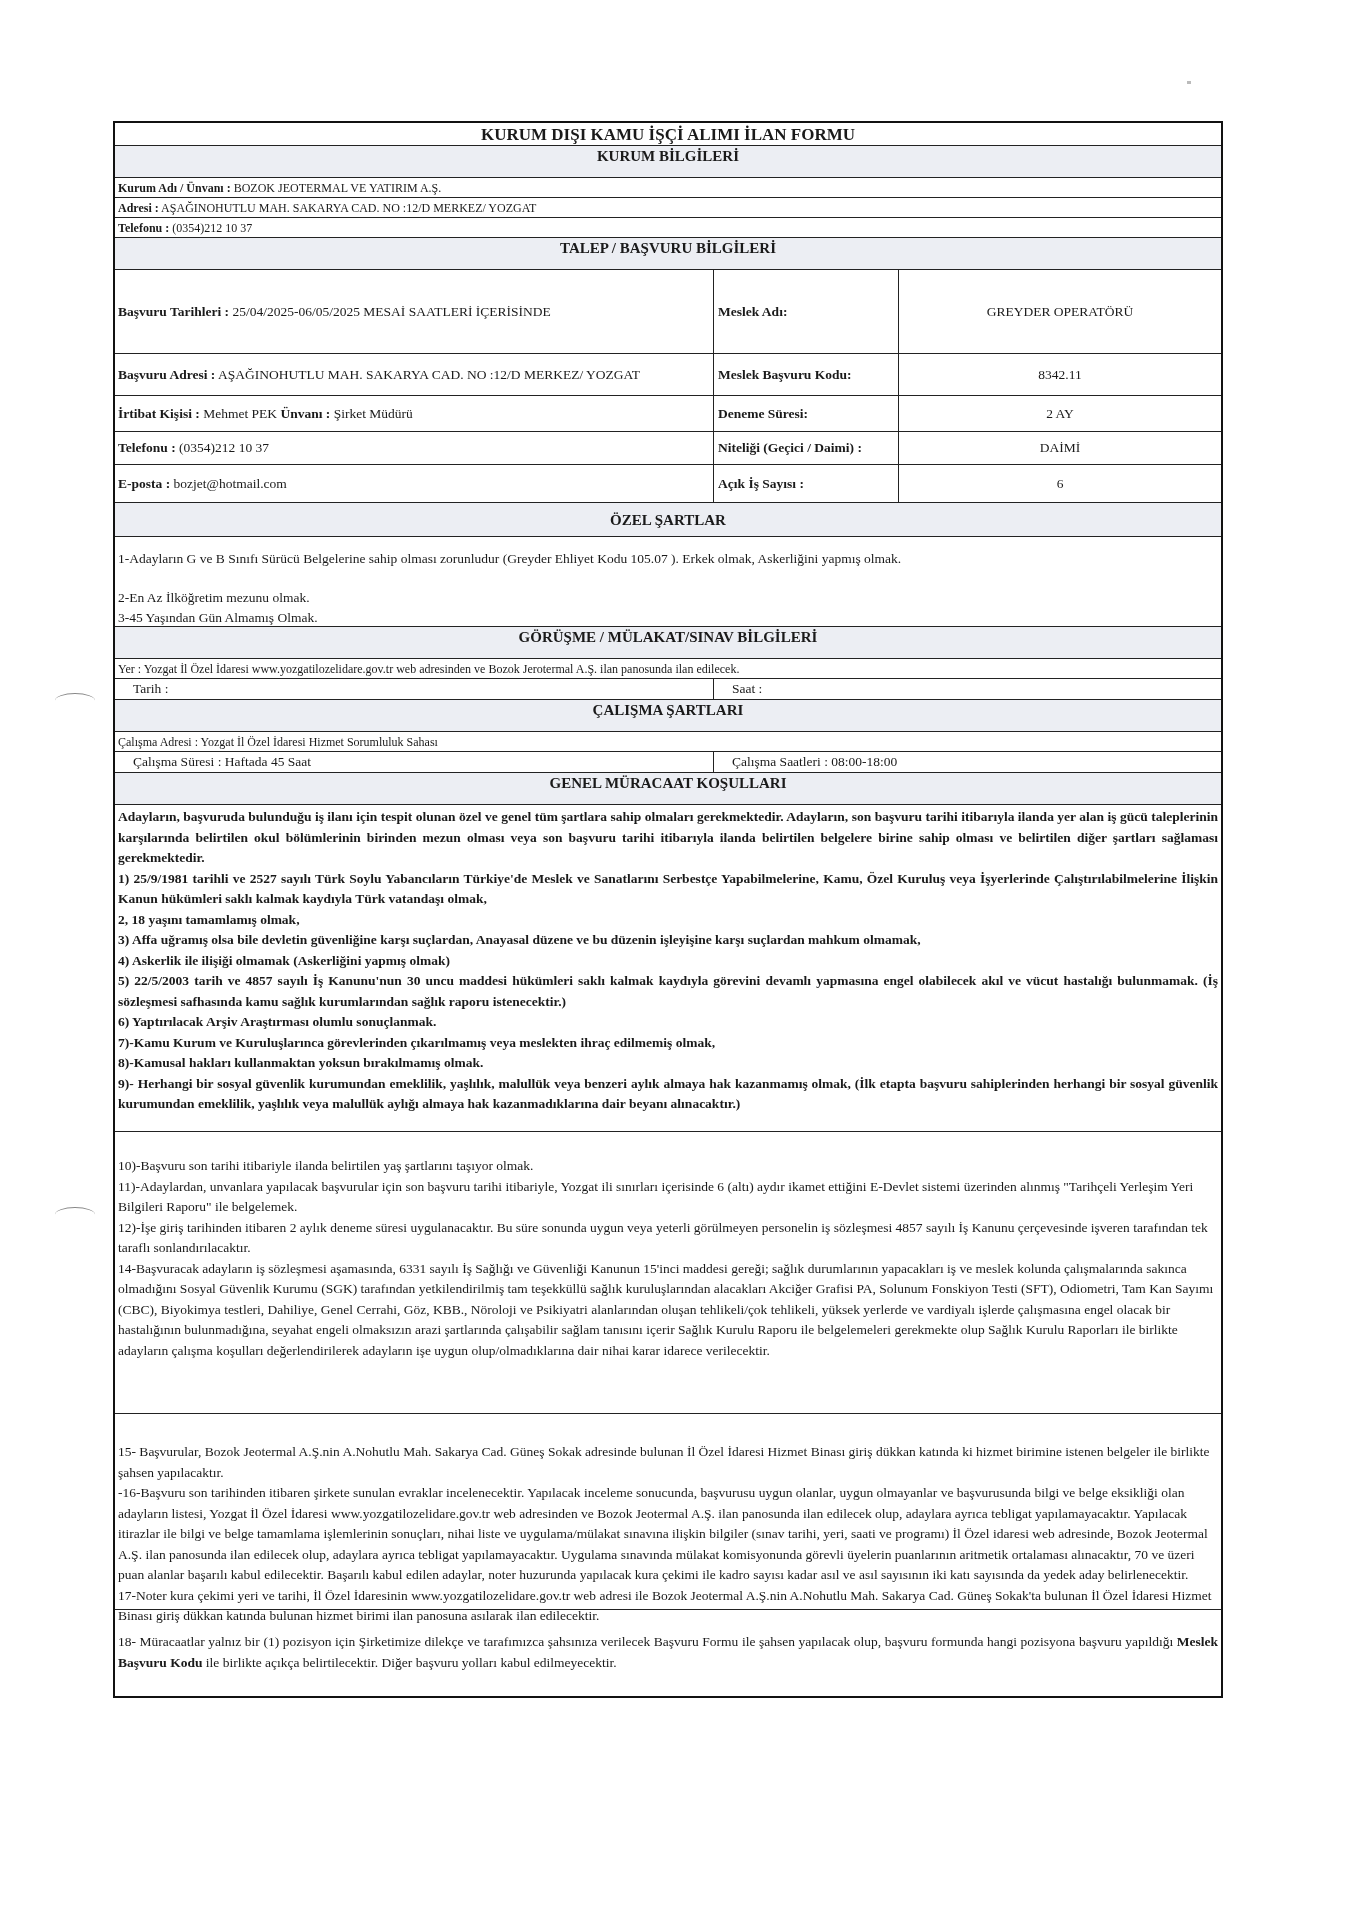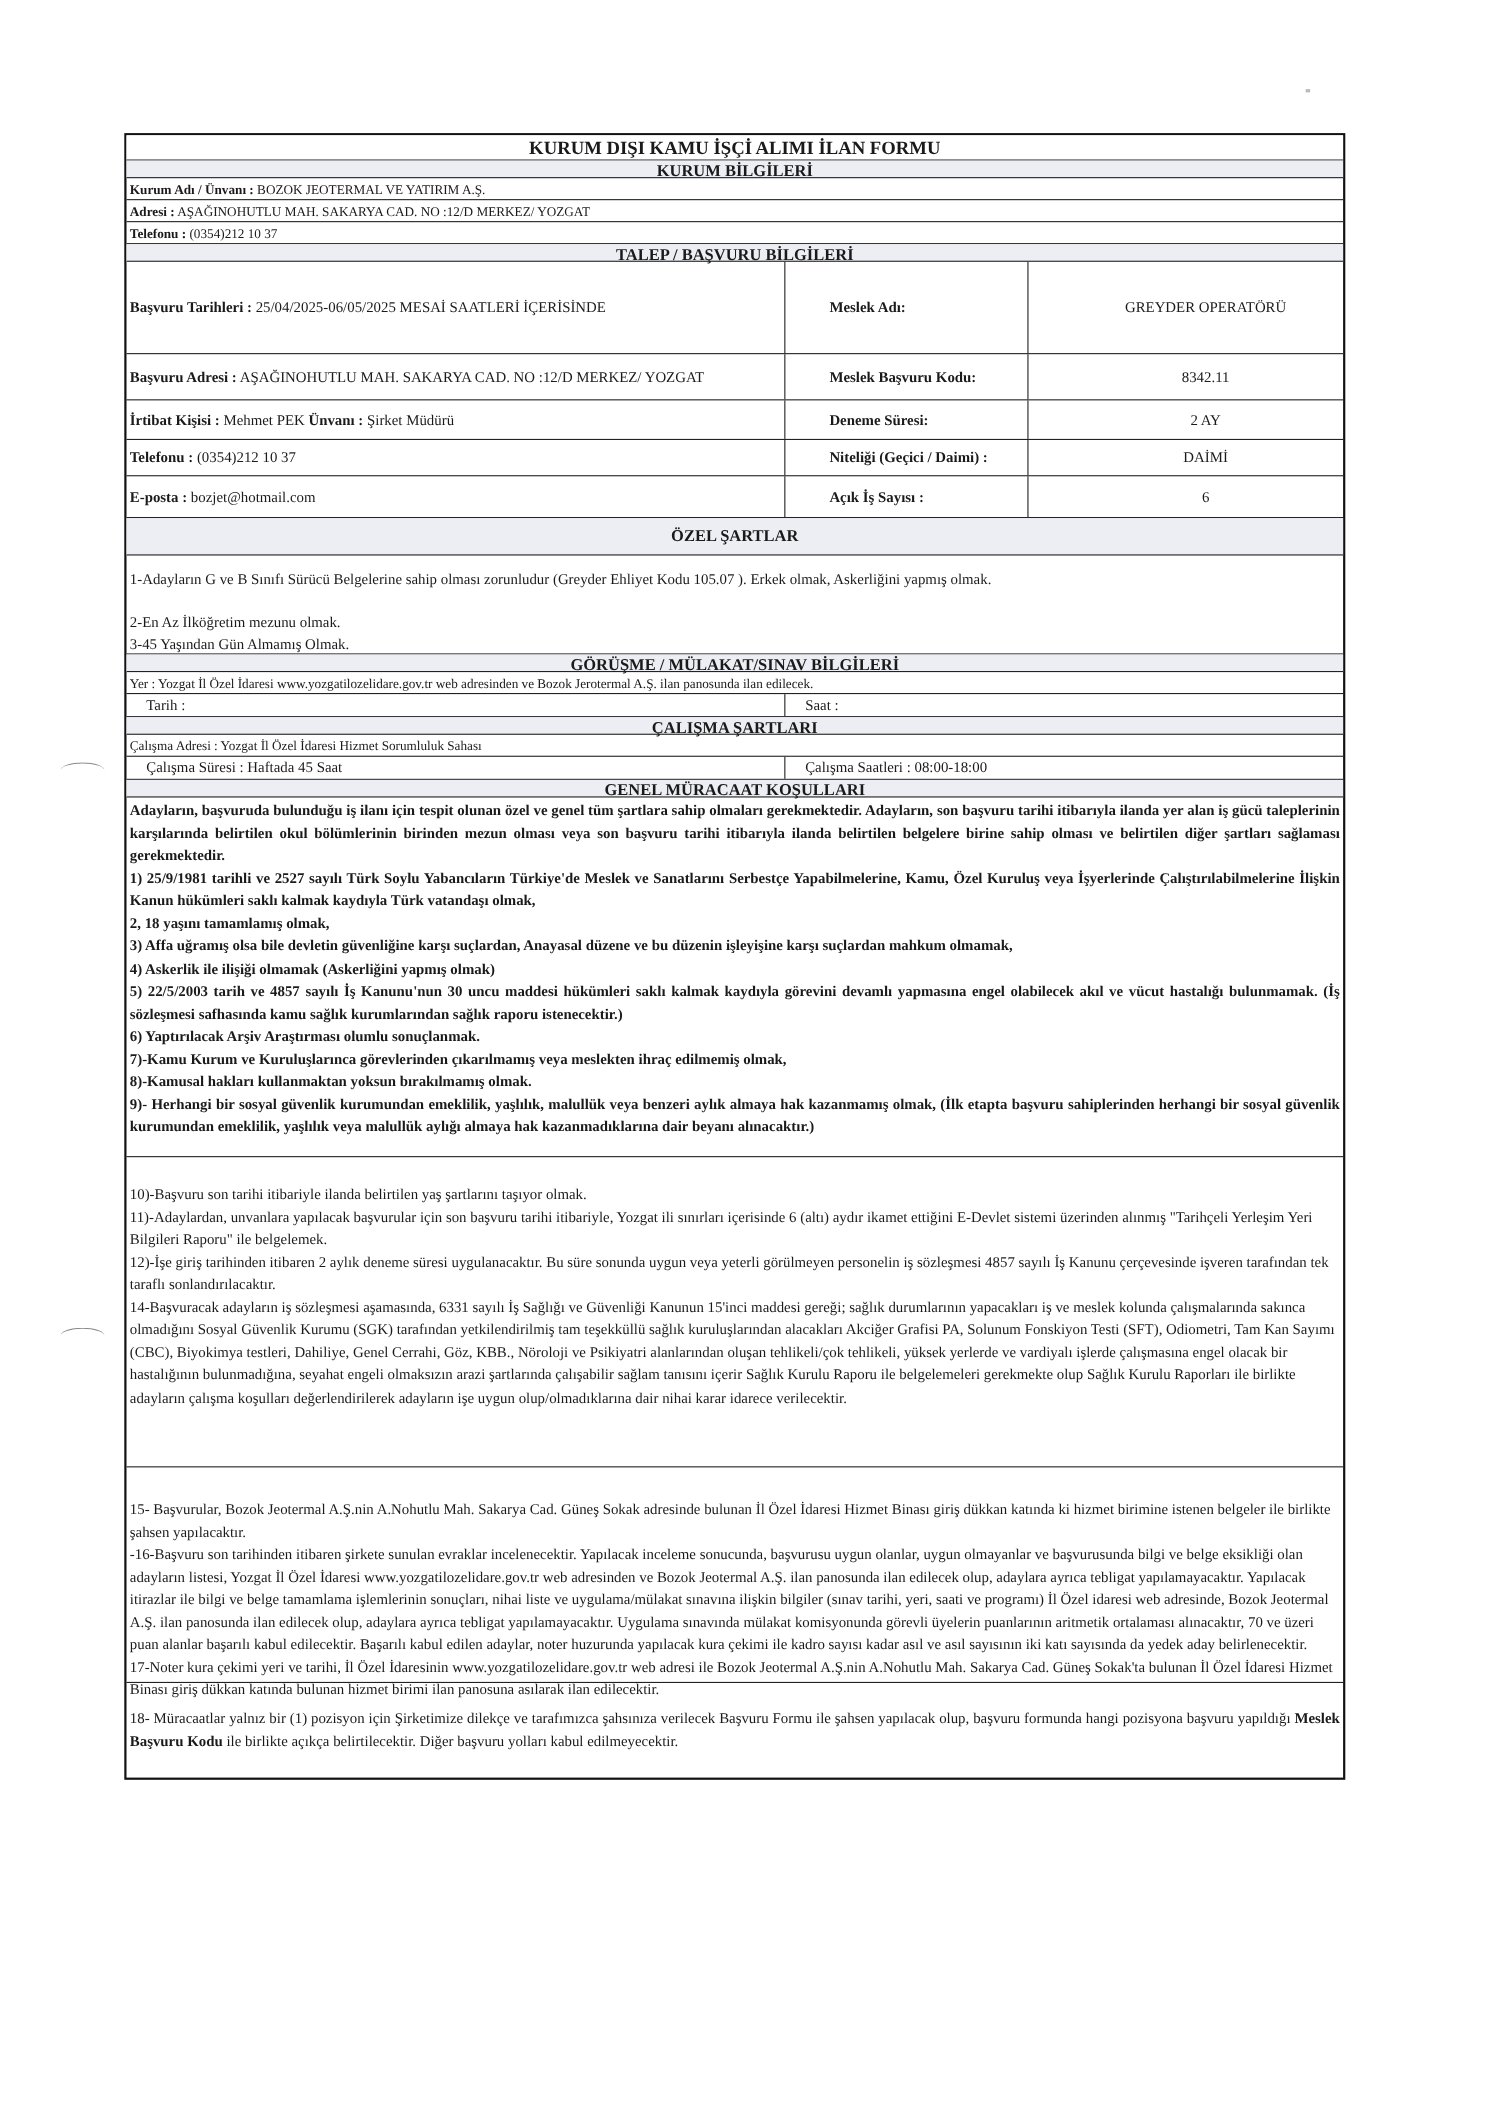--- a/index.html
+++ b/index.html
@@ -12,26 +12,26 @@
   .punch { position: absolute; width: 40px; height: 14px; border-top: 1.5px solid #888; border-radius: 50% 50% 0 0; }
   .speck { position: absolute; width: 4px; height: 3px; background: #bbb; }
   .form {
     position: absolute; left: 113px; top: 121px; width: 1110px;
     border: 2px solid #111; box-sizing: border-box;
   }
   .row { position: relative; border-bottom: 1.5px solid #222; box-sizing: border-box; }
   .row.last { border-bottom: none; }
   .hdr {
     background: #eceef3; text-align: center; font-weight: bold;
-    font-size: 15px; height: 16px; line-height: 20px;
+    font-size: 15px; height: 32px; line-height: 20px;
   }
   .title { text-align: center; font-weight: bold; font-size: 17px; height: 23px; line-height: 23px; background: #fff; }
   .line { font-size: 12px; height: 20px; line-height: 20px; padding-left: 3px; }
   .lbl { font-weight: bold; }
-  .grid3 { display: flex; gap: 36px; }
+  .grid3 { display: flex; }
   .grid3 > div { box-sizing: border-box; display: flex; align-items: center; font-size: 13.5px; }
   .c1 { width: 599px; padding-left: 3px; border-right: 1.5px solid #222; }
   .c2 { width: 185px; padding-left: 4px; border-right: 1.5px solid #222; font-weight: bold; }
   .c3 { flex: 1; justify-content: center; }
   .split { display: flex; }
   .split > div { box-sizing: border-box; font-size: 13.5px; height: 20px; line-height: 20px; padding-left: 18px; }
   .split .left { width: 599px; border-right: 1.5px solid #222; }
   .split .right { flex: 1; }
   .para { font-size: 13.5px; line-height: 20.5px; padding: 2px 3px; text-align: justify; }
   .para p { margin: 0; }

